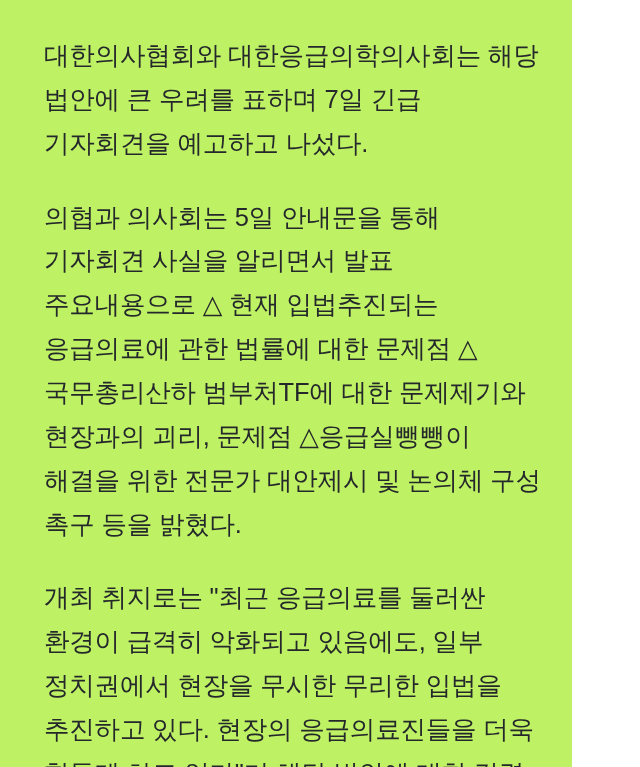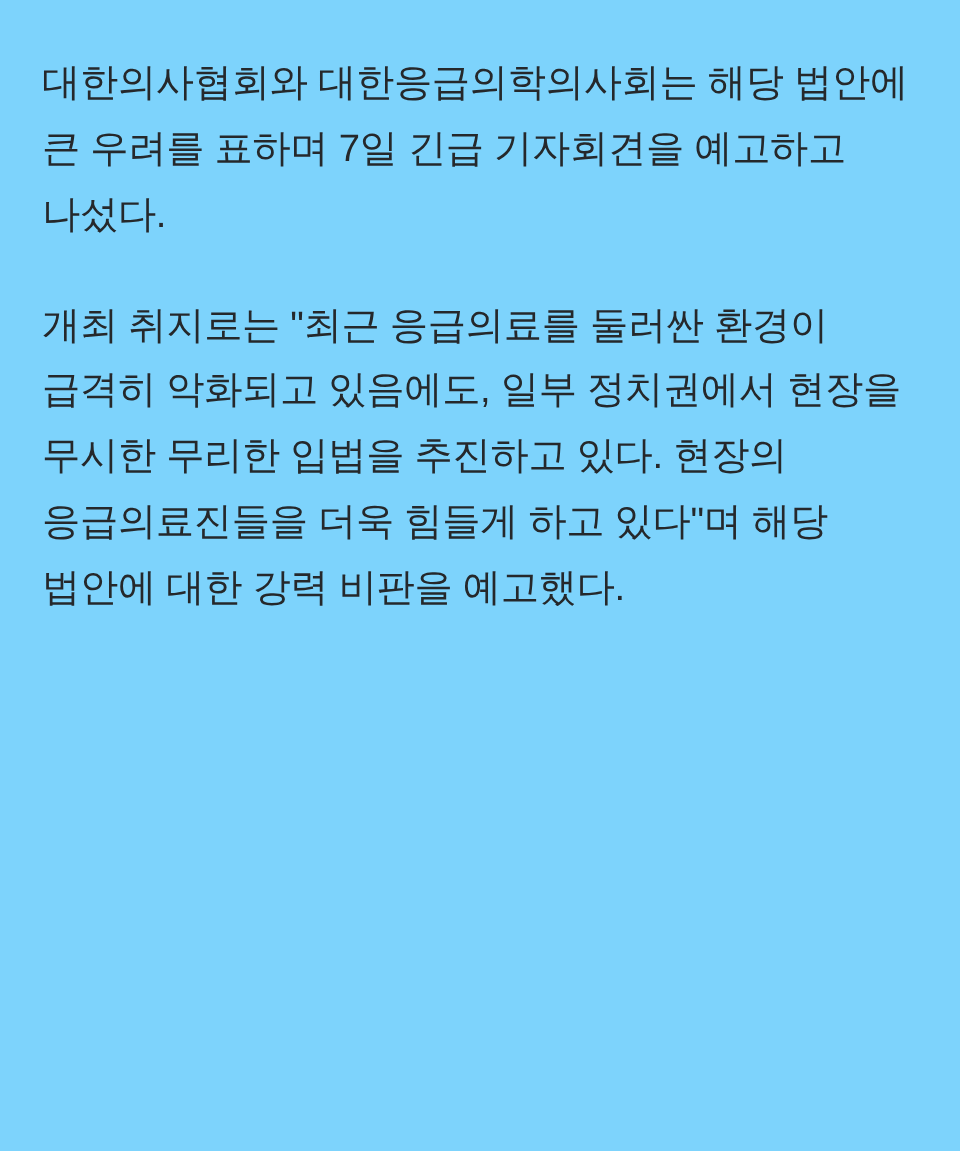--- a/index.html
+++ b/index.html
@@ -9,37 +9,38 @@
   }
   body {
     width: 640px;
     height: 767px;
     background: #ffffff;
     font-family: "Liberation Sans", "DejaVu Sans", sans-serif;
     overflow: hidden;
   }
   .article {
     box-sizing: border-box;
-    width: 640px;
+    width: 572px;
     height: 767px;
-    padding: 34px 28px 10px 28px;
-    background: #7dd3fc;
+    padding: 34px 28px 10px 44px;
+    background: #bef264;
   }
   .para {
     color: #25282b;
     font-size: 25.5px;
     line-height: 1.72;
     letter-spacing: -0.2px;
     word-break: keep-all;
     margin: 0 0 30px 0;
     text-align: left;
   }
   .para:last-child {
     margin-bottom: 0;
   }
 </style>
 </head>
 <body>
 
 <div class="article">
   <p class="para">대한의사협회와 대한응급의학의사회는 해당 법안에 큰 우려를 표하며 7일 긴급 기자회견을 예고하고 나섰다.</p>
+  <p class="para">의협과 의사회는 5일 안내문을 통해 기자회견 사실을 알리면서 발표 주요내용으로 △ 현재 입법추진되는 응급의료에 관한 법률에 대한 문제점 △국무총리산하 범부처TF에 대한 문제제기와 현장과의 괴리, 문제점 △응급실뺑뺑이 해결을 위한 전문가 대안제시 및 논의체 구성 촉구 등을 밝혔다.</p>
   <p class="para">개최 취지로는 "최근 응급의료를 둘러싼 환경이 급격히 악화되고 있음에도, 일부 정치권에서 현장을 무시한 무리한 입법을 추진하고 있다. 현장의 응급의료진들을 더욱 힘들게 하고 있다"며 해당 법안에 대한 강력 비판을 예고했다.</p>
 </div>
 
 </body></html>

